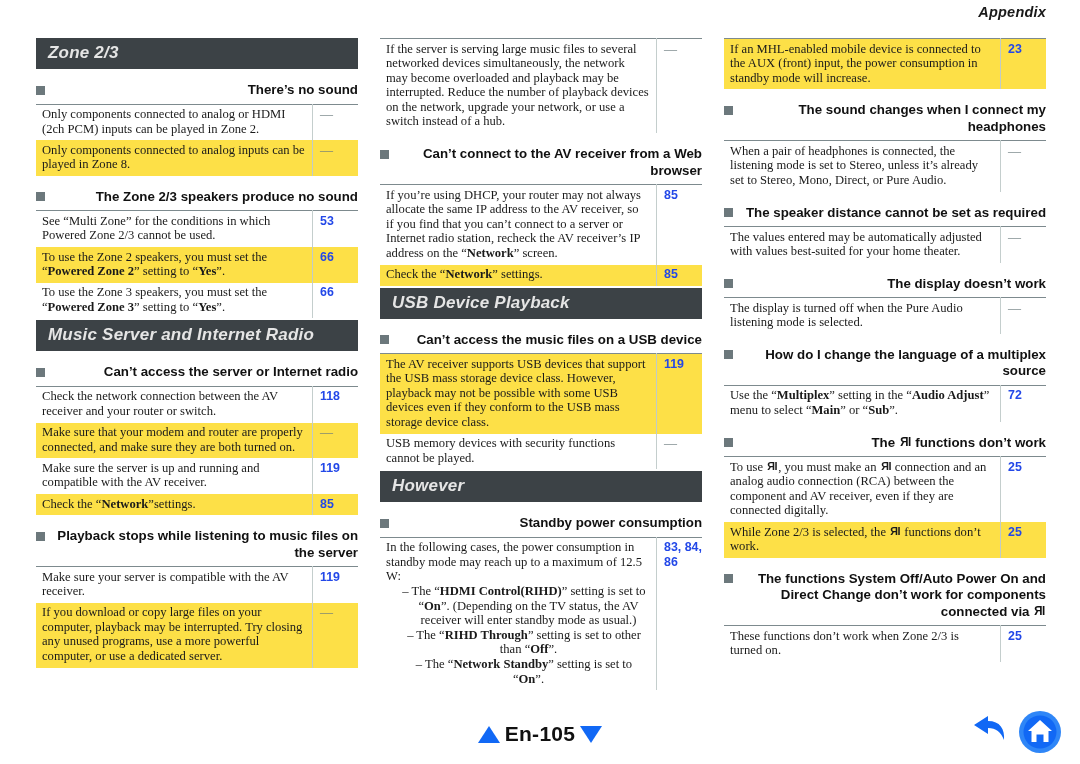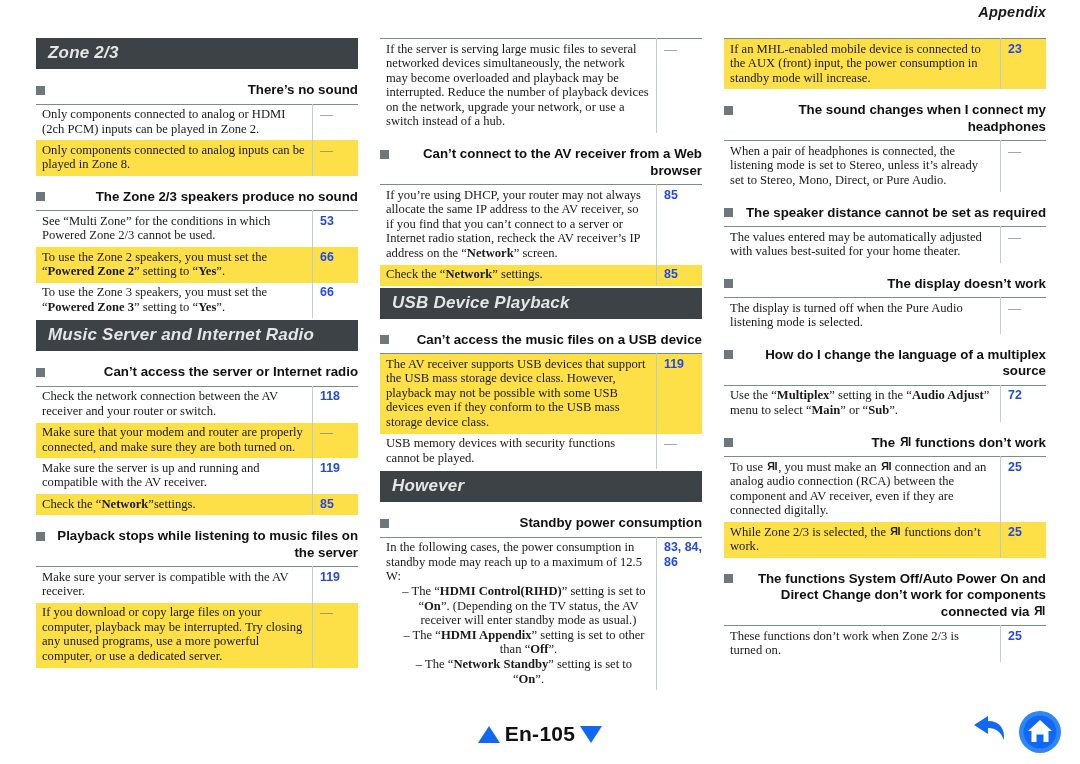--- a/index.html
+++ b/index.html
@@ -308,21 +308,21 @@
       <div class="section-bar">However</div>
       <div class="q-head">
         <span class="sq"></span>
         <span class="txt">Standby power consumption</span>
       </div>
       <table class="tbl">
         <tbody>
           <tr>
             <td class="desc">In the following cases, the power consumption in standby mode may reach up to a maximum of 12.5 W:<ul class="sub">
                 <li>– The “<b>HDMI Control(RIHD)</b>” setting is set to “<b>On</b>”. (Depending on the TV status, the AV receiver will enter standby mode as usual.)</li>
-                <li>– The “<b>HDMI Appendix</b>” setting is set to other than “<b>Off</b>”.</li>
+                <li>– The “<b>RIHD Through</b>” setting is set to other than “<b>Off</b>”.</li>
                 <li>– The “<b>Network Standby</b>” setting is set to “<b>On</b>”.</li>
               </ul></td>
             <td class="pg">83, 84, 86</td>
           </tr>
         </tbody>
       </table>
     </div>
     <div class="column">
       <table class="tbl">
         <tbody>

